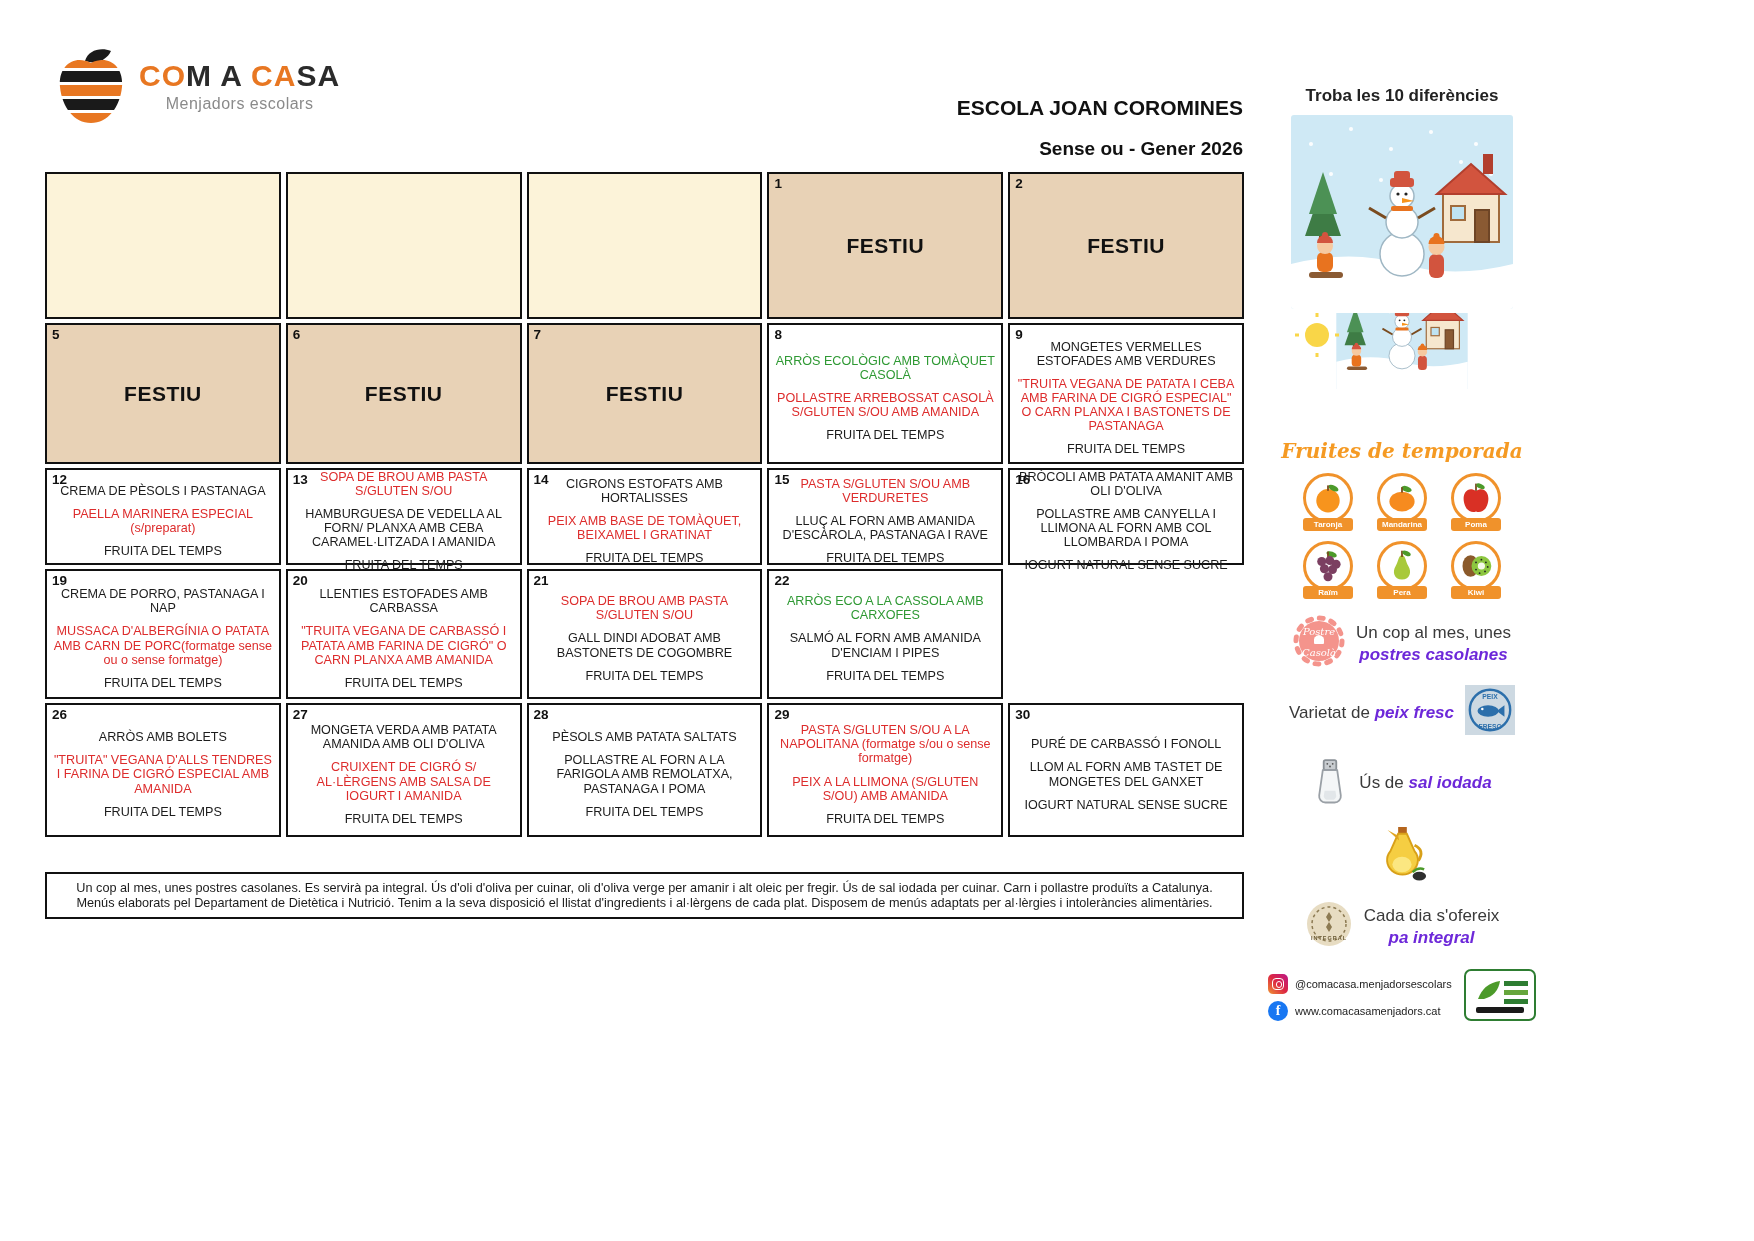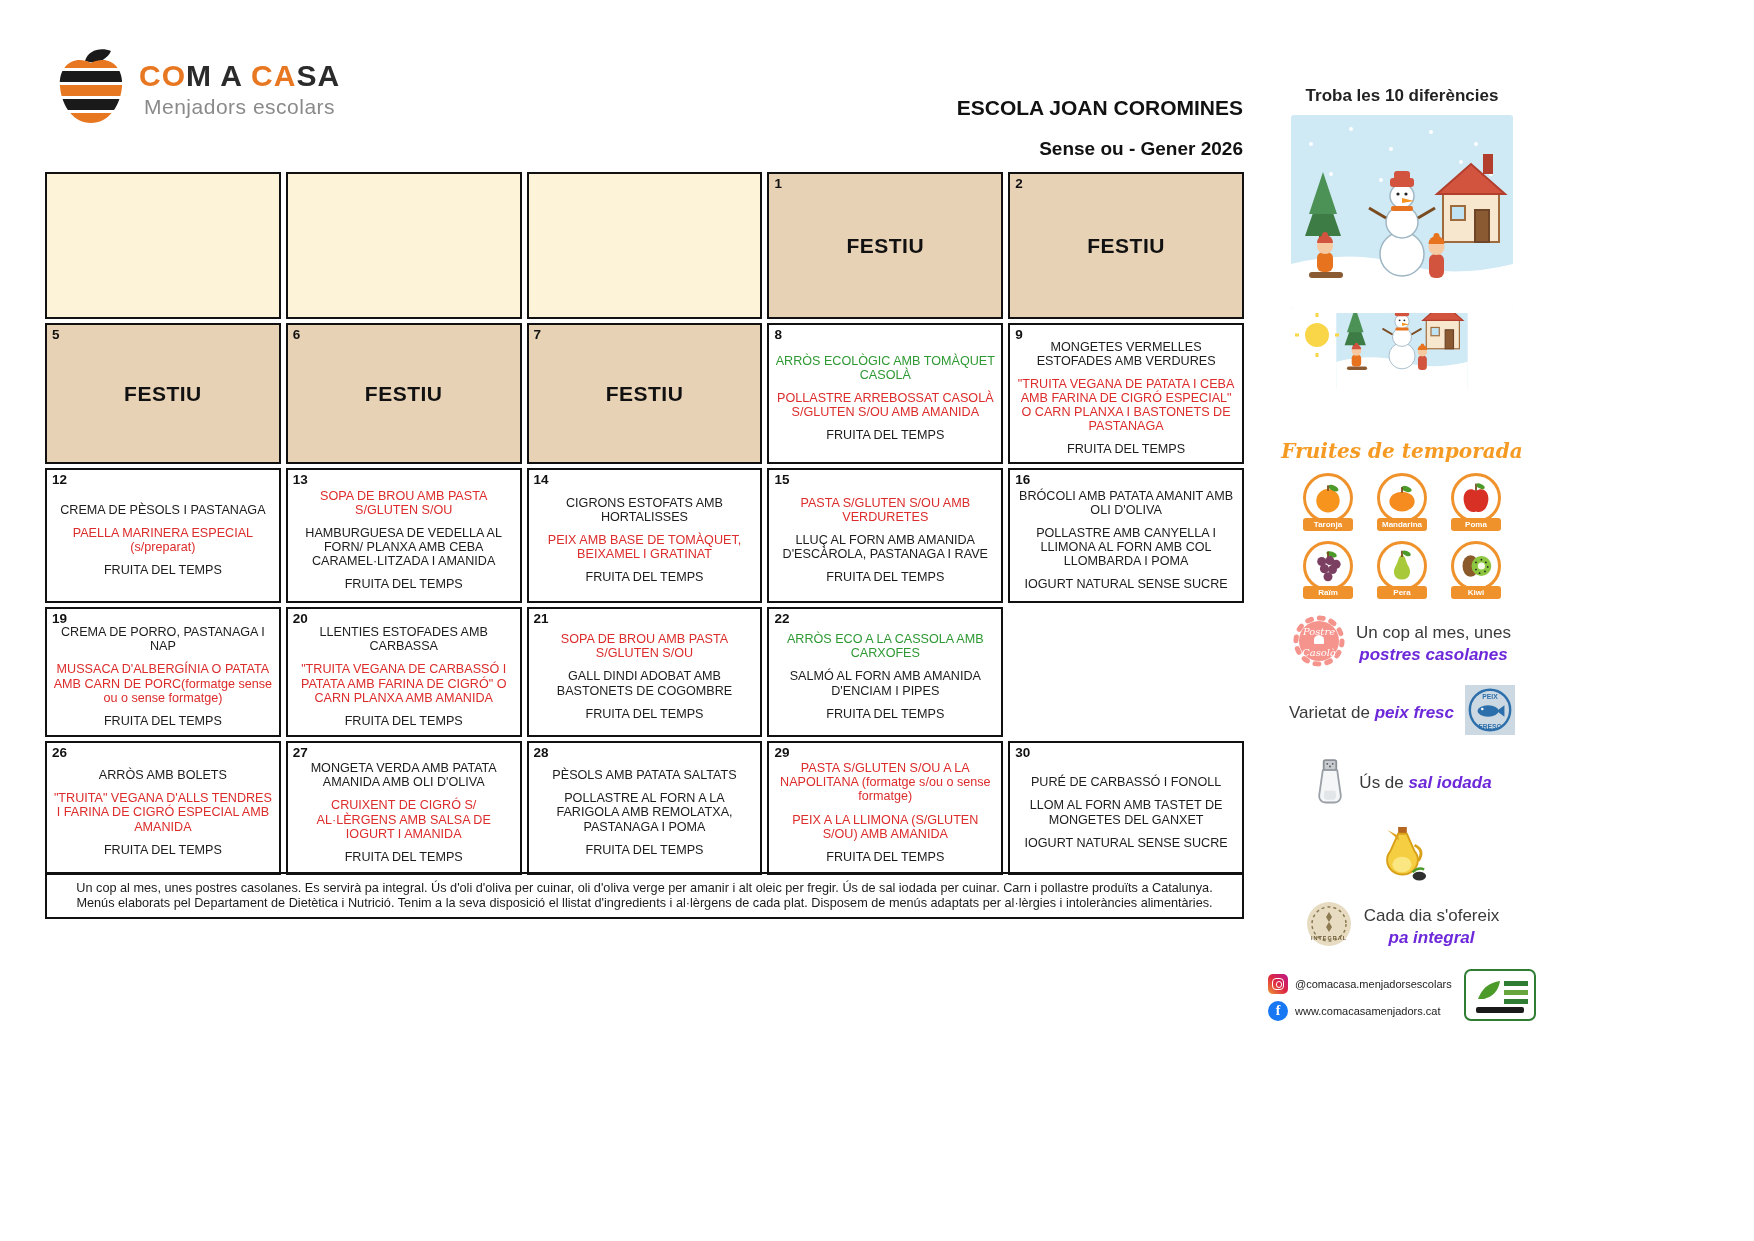--- a/index.html
+++ b/index.html
@@ -8,35 +8,35 @@
     width: 1754px; height: 1241px; position: relative;
     font-family: "Liberation Sans", sans-serif; color:#111;
     overflow: hidden;
   }
 
   
   .logo { position:absolute; left:55px; top:45px; display:flex; align-items:flex-start; gap:12px; }
   .brand-line { font-size:30px; font-weight:bold; letter-spacing:1px; margin-top:14px; }
   .brand-line .orange { color:#E87722; }
   .brand-line .dark { color:#2b2b2b; }
-  .brand-sub { font-size:21px; color:#8a8a8a; letter-spacing:0.5px; margin-top:2px; text-align:center; }
+  .brand-sub { font-size:16px; color:#8a8a8a; letter-spacing:0.5px; margin-top:2px; text-align:center; }
 
   
   .head-right { position:absolute; right:511px; top:60px; text-align:right;margin-top:36px; }
   .school-title { font-size:21px; font-weight:bold; }
   .menu-subtitle { font-size:19px; font-weight:bold; margin-top:18px; }
 
   
   .calendar { position:absolute; left:45px; top:148px; width:1199px; }
   .cal-headers { display:grid; grid-template-columns:repeat(5,1fr); gap:5px; height:21px; margin-bottom:3px; }
   .cal-head-cell { background:#8b5cf6; border:2px solid #111; display:flex; align-items:center; justify-content:center; font-size:18px; letter-spacing:0.3px;margin-top:37px; }
   .cal-row { display:grid; grid-template-columns:repeat(5,1fr); gap:5px; margin-bottom:4px; }
   #weeks .cal-row:nth-child(1) .cal-cell { height:147px; }
   #weeks .cal-row:nth-child(2) .cal-cell { height:141px; }
-  #weeks .cal-row:nth-child(3) .cal-cell { height:135px; }
+  #weeks .cal-row:nth-child(3) .cal-cell { height:97px; }
   #weeks .cal-row:nth-child(4) .cal-cell { height:130px; }
   #weeks .cal-row:nth-child(5) .cal-cell { height:134px; }
   .cal-cell { position:relative; border:2px solid #111; background:#ffffff; }
   .cal-cell.empty { background:#FCF3D9; }
   .cal-cell.festiu { background:#E8D2B6; }
   .day-num { position:absolute; top:2px; left:5px; font-weight:bold; font-size:13.5px; }
   .festiu-label { position:absolute; inset:0; display:flex; align-items:center; justify-content:center; font-weight:bold; font-size:21px; letter-spacing:0.5px; }
   .menu-items { height:100%; display:flex; flex-direction:column; justify-content:center; gap:9px; padding:14px 5px 5px; }
   .menu-item { text-align:center; font-size:12.6px; line-height:1.12; }
   .menu-item[data-color="black"] { color:#1c1c1c; }

